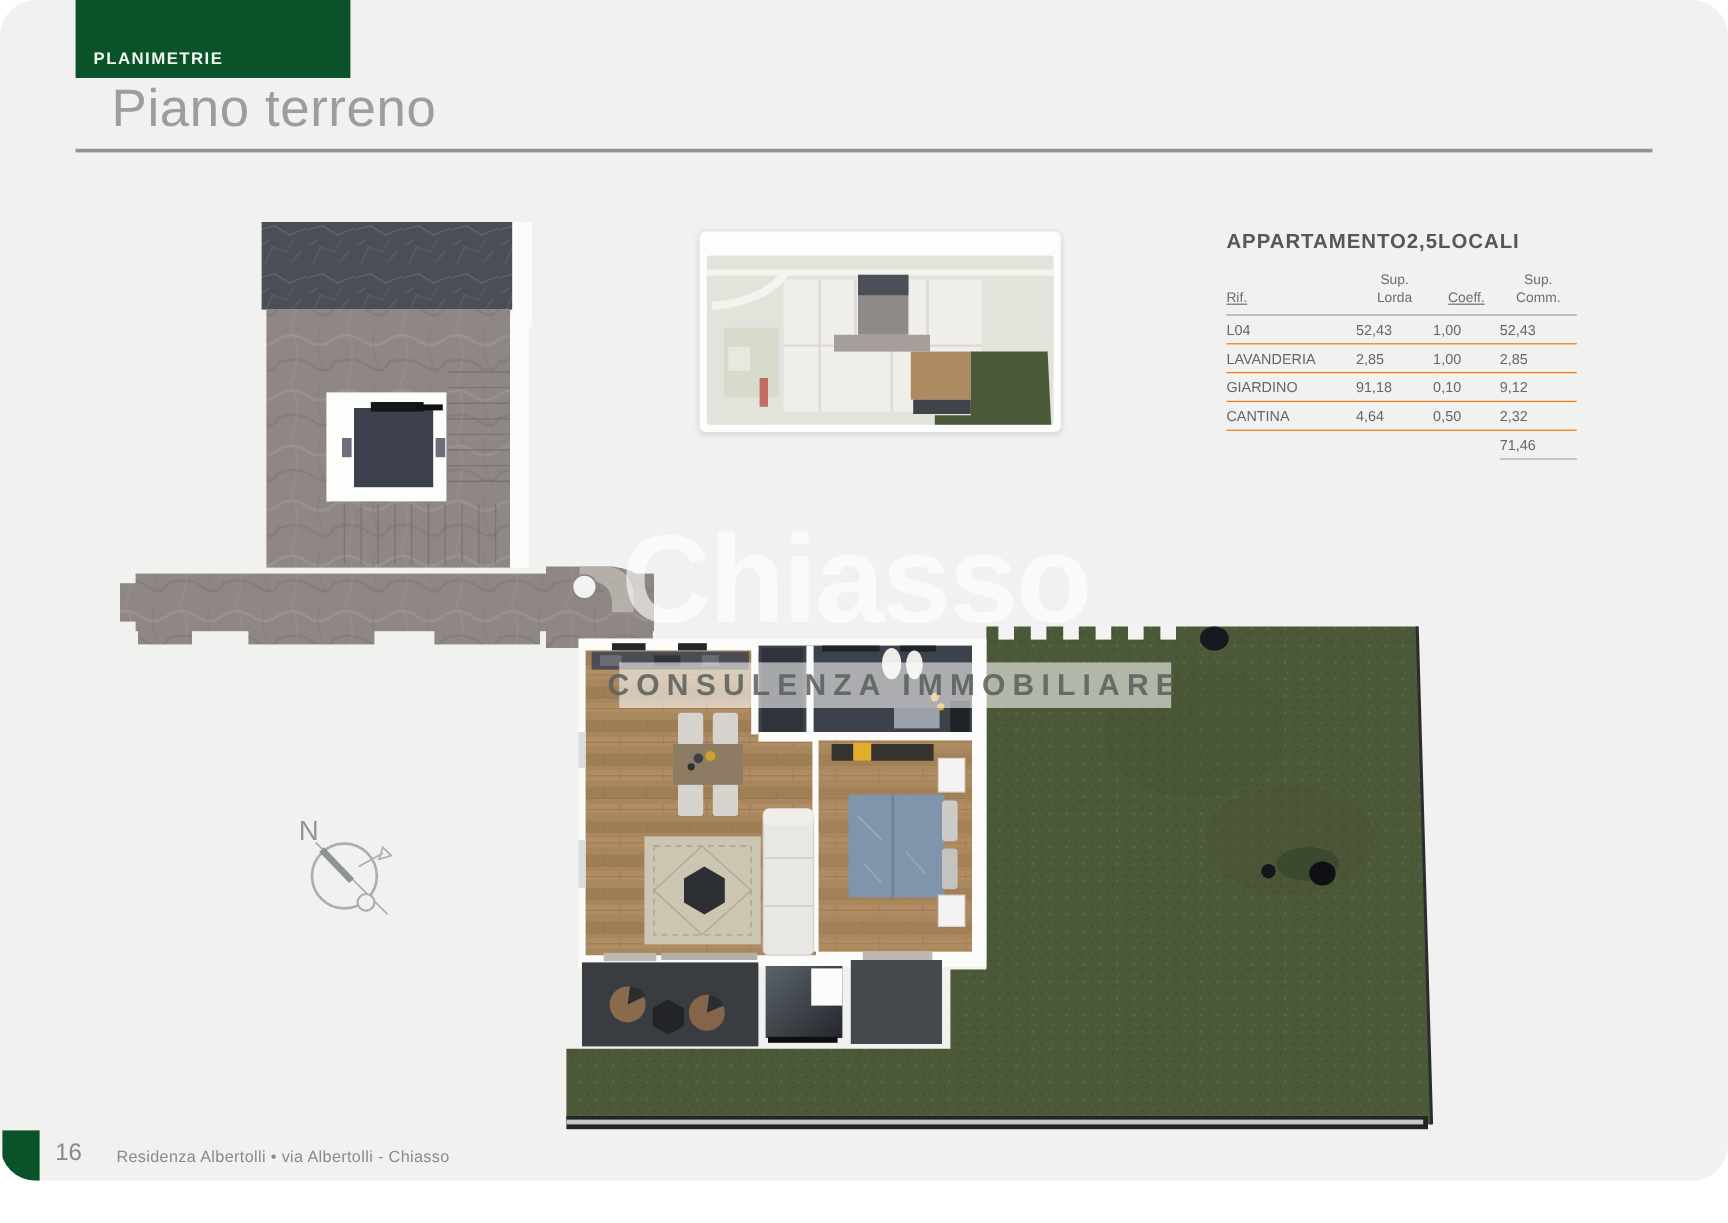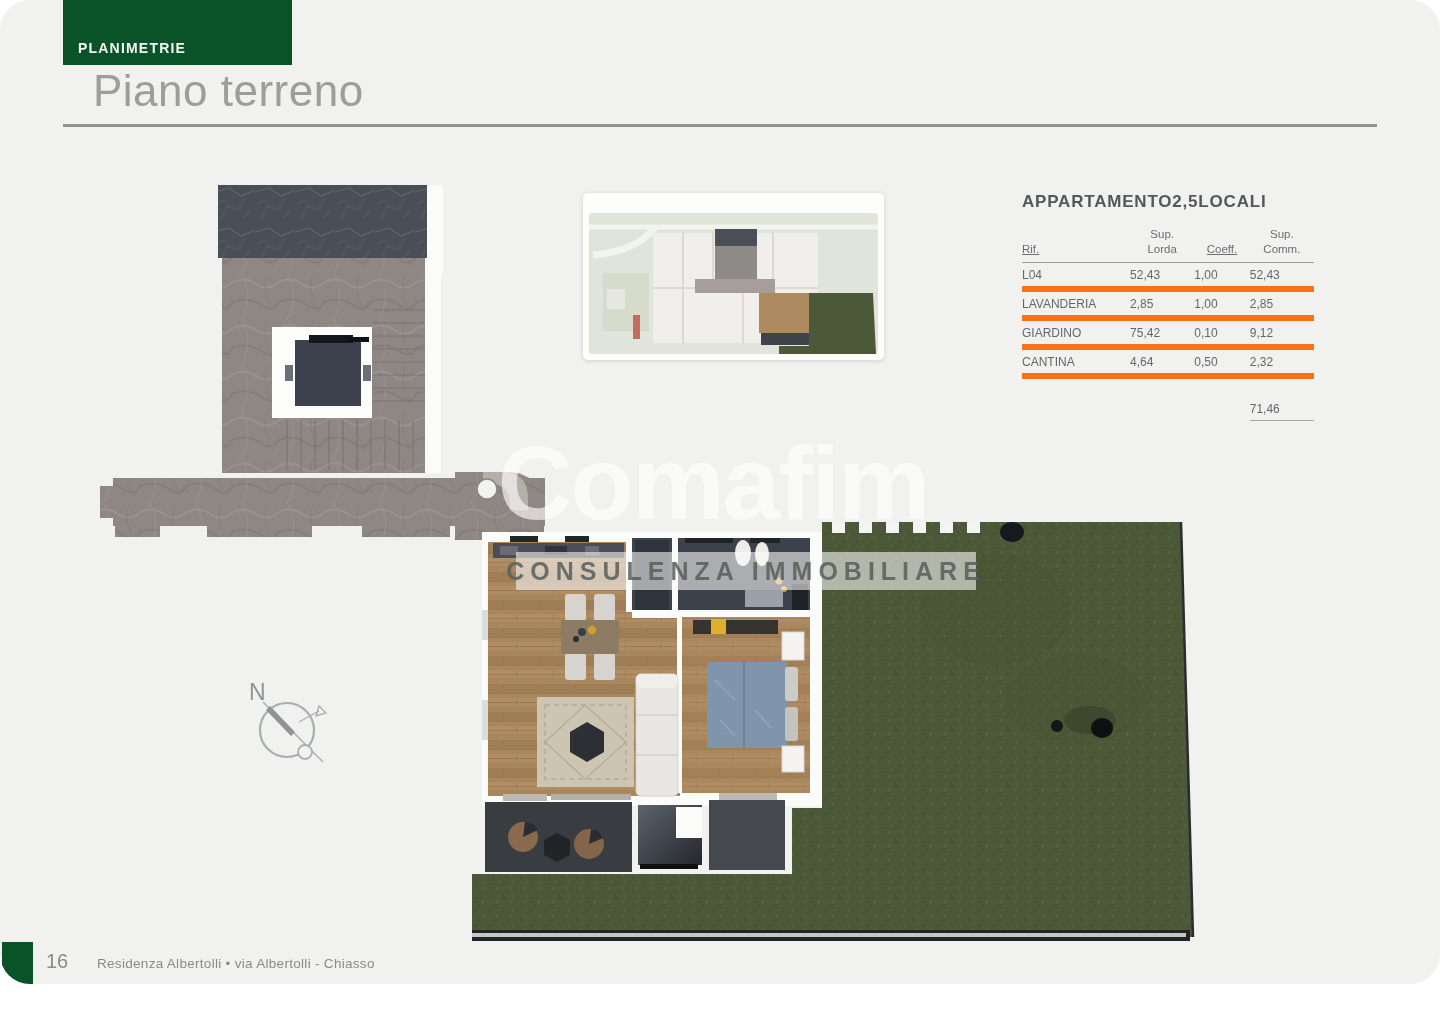--- a/index.html
+++ b/index.html
@@ -36,23 +36,23 @@
     font-size:12px; color:#64676a;
   }
   .panel th {
     font-weight:normal; font-size:11.5px; color:#6b6e71;
     vertical-align:bottom; padding:0 0 5px 0; white-space:pre-line;
     text-align:center; line-height:1.3;
   }
   .panel th.c-rif { text-align:left; width:37%;text-decoration:underline; }
   .panel th.c-n1 { width:22%; } .panel th.c-n2 { width:19%;text-decoration:underline; } .panel th.c-n3 { width:22%; }
   .panel thead tr { border-bottom:1px solid #9b9b9b; }
-  .panel tbody td { padding:5px 0 4px 0; border-bottom:6px solid #f97316; }
+  .panel tbody td { padding:5px 0 4px 0; border-bottom:1px solid #f97316; }
   .panel td.num { text-align:left; }
-  .panel tfoot td { padding:23px 0 4px 0; }
+  .panel tfoot td { padding:5px 0 4px 0; }
   .panel tfoot td.total { border-bottom:1px solid #a6a6a6; font-size:12px; }
   
   .key-card {
     position:absolute; left:583px; top:193px; width:301px; height:167px;
     background:#fdfdfc; border-radius:5px; z-index:4;
     box-shadow:0 1px 5px rgba(0,0,0,0.14);
   }
   
   .plan { position:absolute; left:95px; top:180px; width:1100px; height:765px; z-index:1; }
   
@@ -293,21 +293,21 @@
       </g>
 
       <g>
         <rect x="176" y="100" width="50" height="40" fill="#ad8a60"></rect>
         <rect x="178" y="140" width="48" height="12" fill="#3f434a"></rect>
         <polygon points="226,100 290,100 293,161 196,161 196,153 226,153" fill="#4c5939"></polygon>
       </g>
     </svg>
   </div>
 
-  <div class="wm-brand">Comafim</div>
+  <div class="wm-brand">Chiasso</div>
   <div class="wm-band">
     <span>CONSULENZA IMMOBILIARE</span>
   </div>
 
   <svg class="compass" viewBox="0 0 100 105">
     <text x="14" y="32" font-size="23" fill="#8f9598"><tspan>N</tspan></text>
     <path d="M28,34 L88,94" stroke="#aab0b2" stroke-width="1.4" fill="none"></path>
     <circle cx="52" cy="62" r="27" fill="none" stroke="#a9afb1" stroke-width="2.2"></circle>
     <path d="M33,40 L58,66" stroke="#8e9496" stroke-width="5.5" fill="none"></path>
     <path d="M64,54 L84,43" stroke="#aab0b2" stroke-width="1.4" fill="none"></path>
@@ -336,21 +336,21 @@
           <td class="num">52,43</td>
         </tr>
         <tr>
           <td>LAVANDERIA</td>
           <td class="num">2,85</td>
           <td class="num">1,00</td>
           <td class="num">2,85</td>
         </tr>
         <tr>
           <td>GIARDINO</td>
-          <td class="num">75,42</td>
+          <td class="num">91,18</td>
           <td class="num">0,10</td>
           <td class="num">9,12</td>
         </tr>
         <tr>
           <td>CANTINA</td>
           <td class="num">4,64</td>
           <td class="num">0,50</td>
           <td class="num">2,32</td>
         </tr>
       </tbody>

